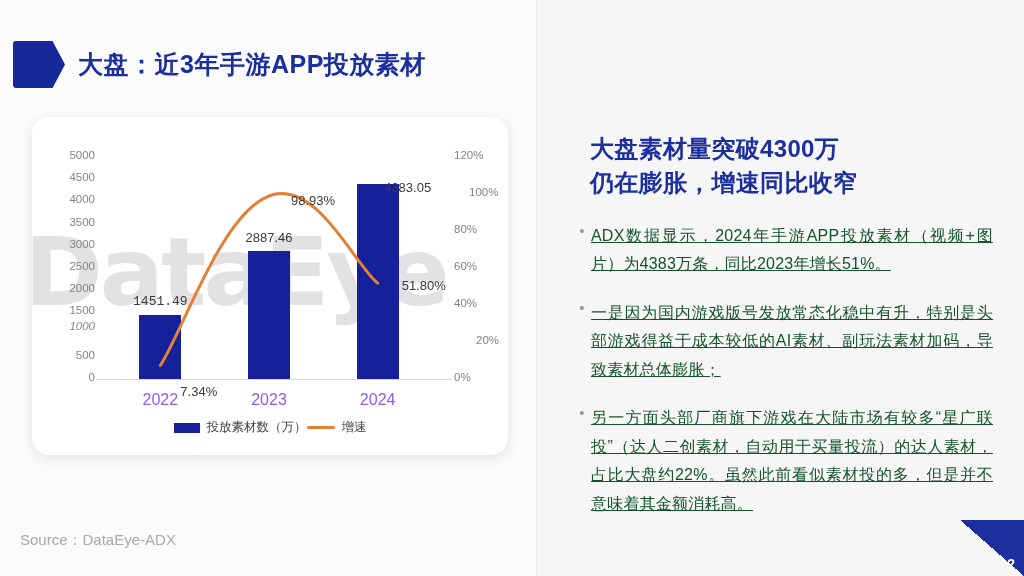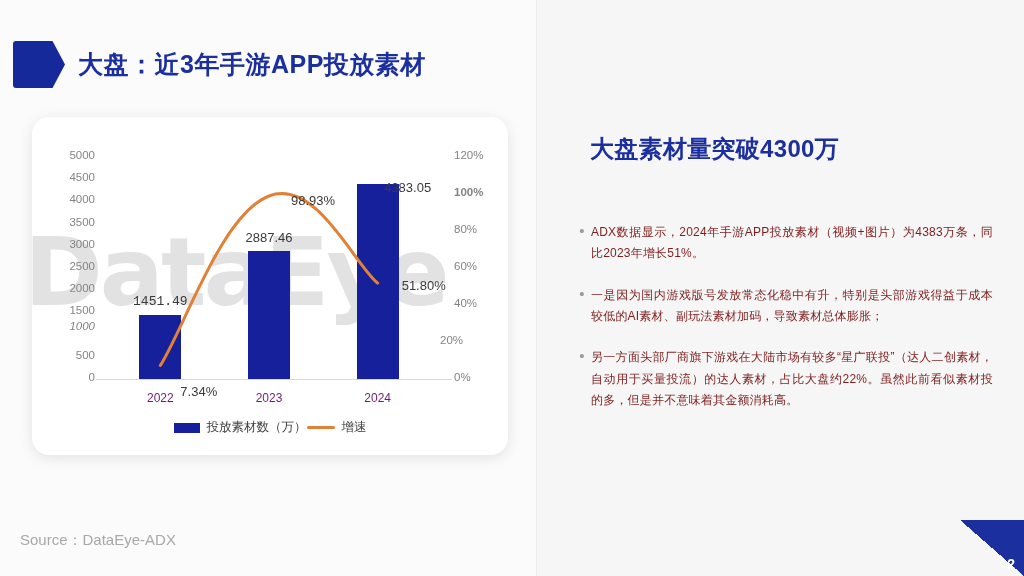--- a/index.html
+++ b/index.html
@@ -61,21 +61,21 @@
   .axis-label {
     position:absolute;
     font-size:11.5px;
     color:#848484;
     white-space:nowrap;
   }
   .axis-label.left { right:0; text-align:right; }
   .axis-label.right { left:0; text-align:left; }
   .cat-label {
     position:absolute;
-    font-size:12px; color:#701a75;
+    font-size:16px; color:#8b5cf6;
     transform:translateX(-50%);
     white-space:nowrap;
     text-align:center;
   }
   .bar {
     position:absolute;
     background:#15209a;
   }
   .bar-value {
     position:absolute;
@@ -130,24 +130,25 @@
     display:flex; margin-bottom:20px;
   }
   .bullet-dot {
     flex:0 0 auto;
     width:18px; padding-top:9px;
     color:#9a9a9a; font-size:15px; line-height:0;
     text-align:center;
   }
   .bullet-text {
     flex:1 1 auto;
-    font-size:12px; color:#7f1d1d;
+    font-size:16px; color:#14532d;
     line-height:1.78;
     letter-spacing:.2px;
     text-align:justify;
+    text-decoration:underline;
   }
 
   
   #page-corner {
     position:absolute; right:0; bottom:0;
     width:64px; height:56px;
     background:linear-gradient(to bottom left, #1c2f9e 50%, transparent 50%);
   }
   #page-number {
     position:absolute; right:9px; bottom:4px;
@@ -172,25 +173,25 @@
         <div class="axis-label left" style="right: 413px; top: 76.4px;">4000</div>
         <div class="axis-label left" style="right: 413px; top: 98.6px;">3500</div>
         <div class="axis-label left" style="right: 413px; top: 120.8px;">3000</div>
         <div class="axis-label left" style="right: 413px; top: 143px;">2500</div>
         <div class="axis-label left" style="right: 413px; top: 165.2px;">2000</div>
         <div class="axis-label left" style="right: 413px; top: 187.4px;">1500</div>
         <div class="axis-label left" style="right: 413px; top: 203px; font-style: italic;">1000</div>
         <div class="axis-label left" style="right: 413px; top: 231.8px;">500</div>
         <div class="axis-label left" style="right: 413px; top: 254px;">0</div>
         <div class="axis-label right" style="left: 422px; top: 32px;">120%</div>
-        <div class="axis-label right" style="left: 422px; top: 69px; font-weight: bold;">100%</div>
+        <div class="axis-label right" style="left: 437px; top: 69px;">100%</div>
         <div class="axis-label right" style="left: 422px; top: 106px;">80%</div>
         <div class="axis-label right" style="left: 422px; top: 143px;">60%</div>
         <div class="axis-label right" style="left: 422px; top: 180px;">40%</div>
-        <div class="axis-label right" style="left: 408px; top: 217px; text-align: center;">20%</div>
+        <div class="axis-label right" style="left: 444px; top: 217px; text-align: center;">20%</div>
         <div class="axis-label right" style="left: 422px; top: 254px;">0%</div>
         <div id="baseline" style="left: 64px; top: 262px; width: 356px;"></div>
         <div class="bar" style="left: 107.333px; top: 197.554px; width: 42px; height: 64.4462px;"></div>
         <div class="bar-value" style="left: 128.333px; top: 176.554px; font-family: Liberation Mono, monospace;">1451.49</div>
         <div class="cat-label" style="left: 128.333px; top: 274px;">2022</div>
         <div class="bar" style="left: 216px; top: 133.797px; width: 42px; height: 128.203px;"></div>
         <div class="bar-value" style="left: 237px; top: 112.797px;">2887.46</div>
         <div class="cat-label" style="left: 237px; top: 274px;">2023</div>
         <div class="bar" style="left: 324.667px; top: 67.3926px; width: 42px; height: 194.607px;"></div>
         <div class="bar-value" style="left: 345.667px; top: 63px; margin-left: 30px;">4383.05</div>
@@ -213,20 +214,21 @@
       </div>
     </div>
   </div>
 
   <div id="source-note">Source：DataEye-ADX</div>
 </div>
 
 <div id="right-panel">
   <div id="right-heading">
     <div>大盘素材量突破4300万</div>
+    <div>仍在膨胀，增速同比收窄</div>
   </div>
 
   <div id="bullets">
     <div class="bullet">
       <div class="bullet-dot">•</div>
       <div class="bullet-text">ADX数据显示，2024年手游APP投放素材（视频+图片）为4383万条，同比2023年增长51%。</div>
     </div>
     <div class="bullet">
       <div class="bullet-dot">•</div>
       <div class="bullet-text">一是因为国内游戏版号发放常态化稳中有升，特别是头部游戏得益于成本较低的AI素材、副玩法素材加码，导致素材总体膨胀；</div>

